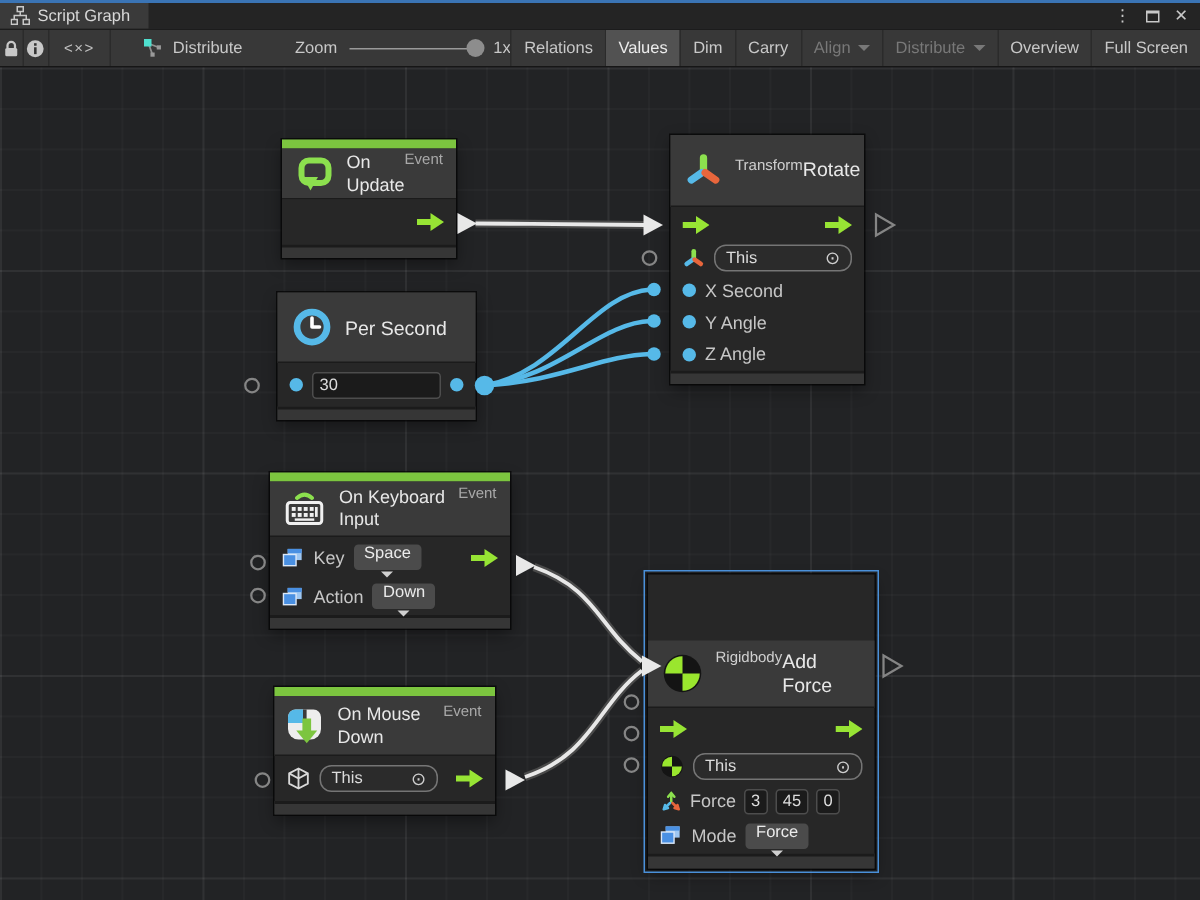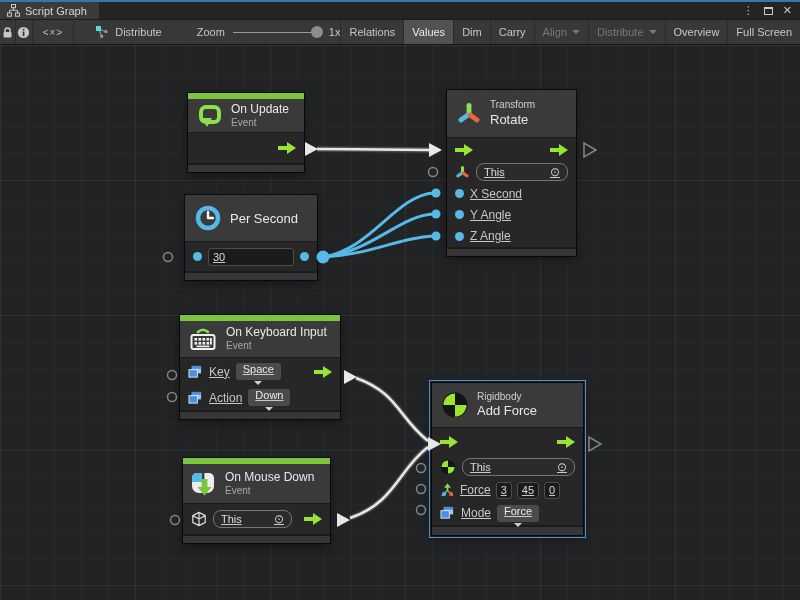--- a/index.html
+++ b/index.html
@@ -42,25 +42,25 @@
 
   .wires { position:absolute; inset:0; width:800px; height:555px; pointer-events:none; z-index:5; }
 
   
   .node { position:absolute; background:#272727; color:#c8c8c8; font-size:12px;
           box-shadow:0 0 0 1px rgba(0,0,0,.65), 0 4px 10px rgba(0,0,0,.4); z-index:2; }
   .node.selected { outline:1px solid #4a90d9; outline-offset:2px; }
   .node-bar { height:6px; background:#7cc53f; }
   .node-header { background:#3a3a3a; display:flex; align-items:center; gap:8px; padding:0 9px;
                  border-bottom:1px solid #1b1b1b; }
-  .hdr-text { display:flex; flex-direction:column; justify-content:space-between; line-height:1.25; }
+  .hdr-text { display:flex; flex-direction:row; justify-content:space-between; line-height:1.25; }
   .node-cat { font-size:10px; color:#cfcfcf; }
   .node-title { font-size:12px; color:#e8e8e8; }
   .node-sub { font-size:10px; color:#a9a9a9; }
-  .node-row { display:flex; align-items:center; gap:6px; padding:0 8px;text-decoration:underline; }
+  .node-row { display:flex; align-items:center; gap:6px; padding:0 8px; }
   .spacer { flex:1; }
   .node-footer { background:#363636; border-top:2px solid #1b1b1b; }
   .port-dot { width:9px; height:9px; border-radius:50%; background:#56b9e8; flex:none; }
   .port-label { font-size:12px; color:#c6c6c6; }
   .field { background:#2b2b2b; border:1px solid #757575; border-radius:8px; height:18px;
            display:flex; align-items:center; padding:0 7px; color:#dcdcdc; font-size:11px; gap:4px; }
   .field .tgt { margin-left:auto; color:#cfcfcf; font-size:12px; line-height:1; }
   .valbox { background:#1b1b1b; border:1px solid #4d4d4d; border-radius:3px; height:17px; min-width:16px;
             display:flex; align-items:center; justify-content:center; padding:0 4px; color:#dcdcdc; font-size:11px; }
   .dropdown { background:#4b4b4b; border-radius:3px; height:17px; display:flex; align-items:center;
@@ -370,21 +370,21 @@
       </div>
       <span class="spacer"></span>
       <svg width="18" height="12" viewBox="0 0 18 12">
         <path d="M0 4 h9 V0 l9 6 -9 6 V8 H0 z" fill="#97e434"></path>
         </svg>
     </div>
     <div class="node-footer" style="height:9px;"></div>
   </div>
 
   <div class="node selected" style="left:432px; top:338px; width:151px;">
-    <div class="node-header" style="height:45px;">
+    <div class="node-header" style="height:45px;margin-top:44px;">
       <svg width="28" height="28" viewBox="0 0 28 28">
         <circle cx="14" cy="14" r="12.5" fill="#141414"></circle>
         <path d="M14 14 L14 2.5 A11.5 11.5 0 0 0 2.5 14 Z" fill="#9ae62e"></path>
         <path d="M14 14 L14 25.5 A11.5 11.5 0 0 0 25.5 14 Z" fill="#9ae62e"></path>
       </svg>
       <div class="hdr-text">
         <span class="node-cat">Rigidbody</span>
         <span class="node-title" style="font-size:13px;">Add Force</span>
       </div>
     </div>

